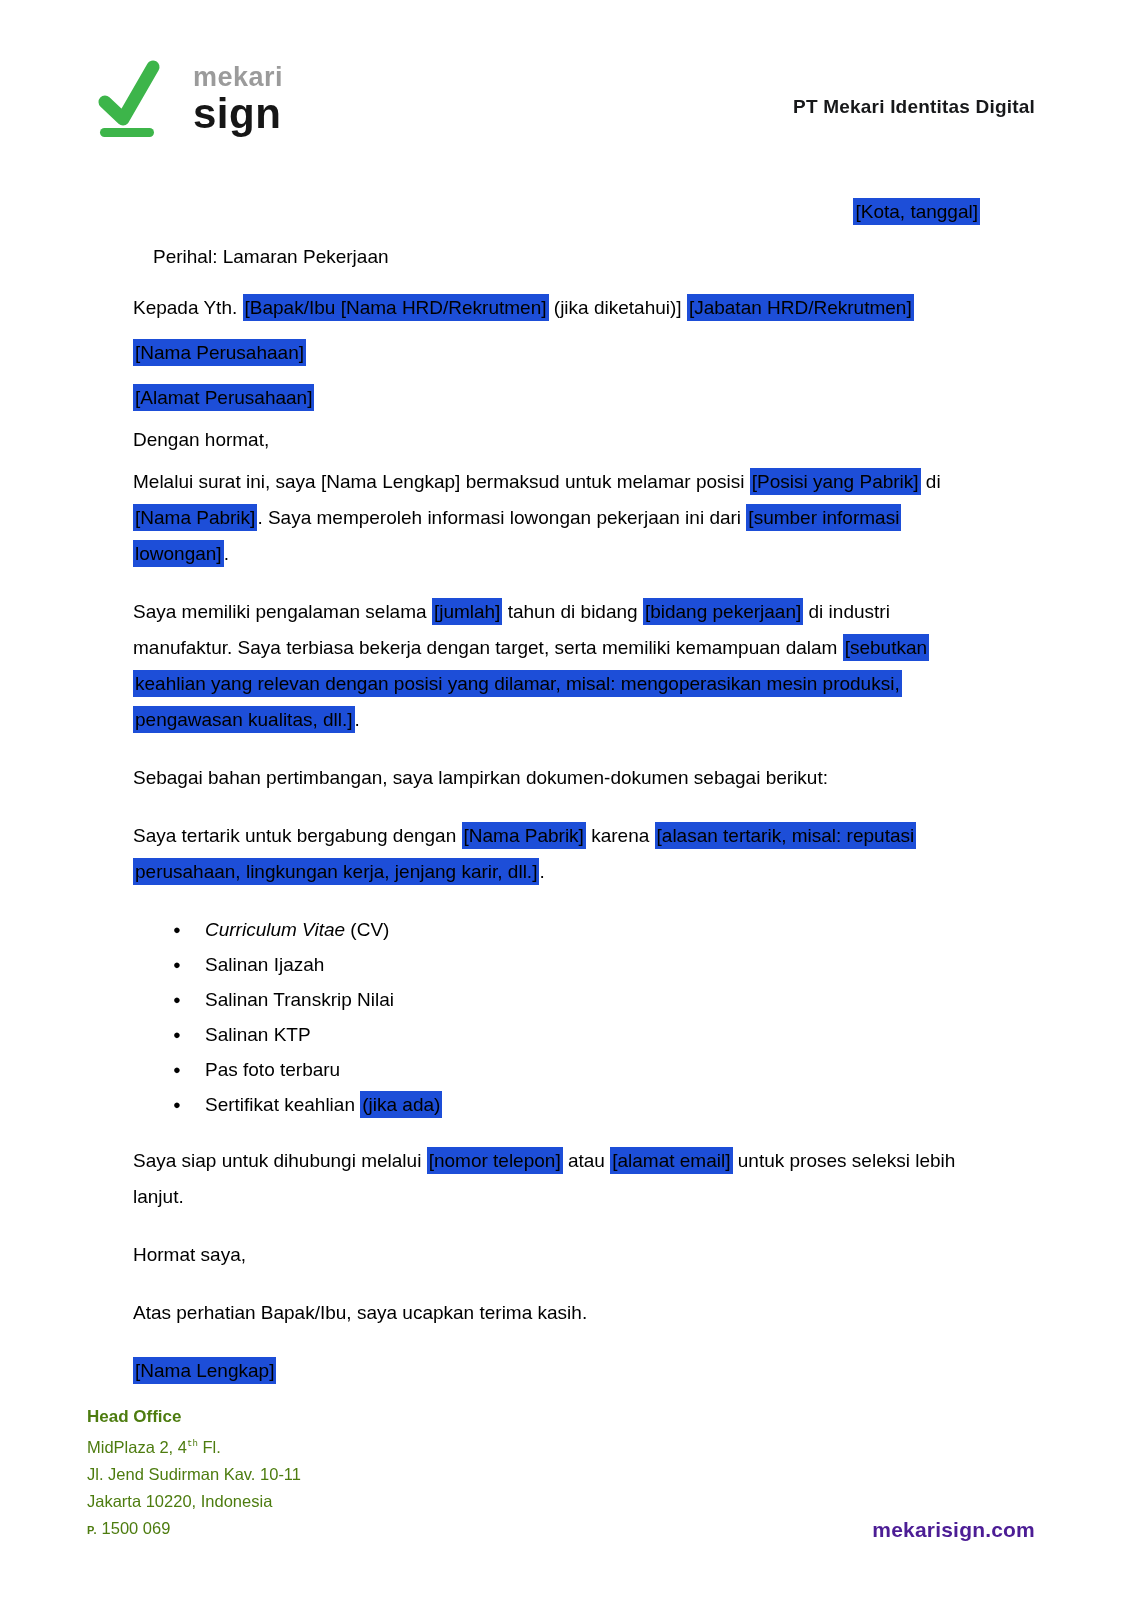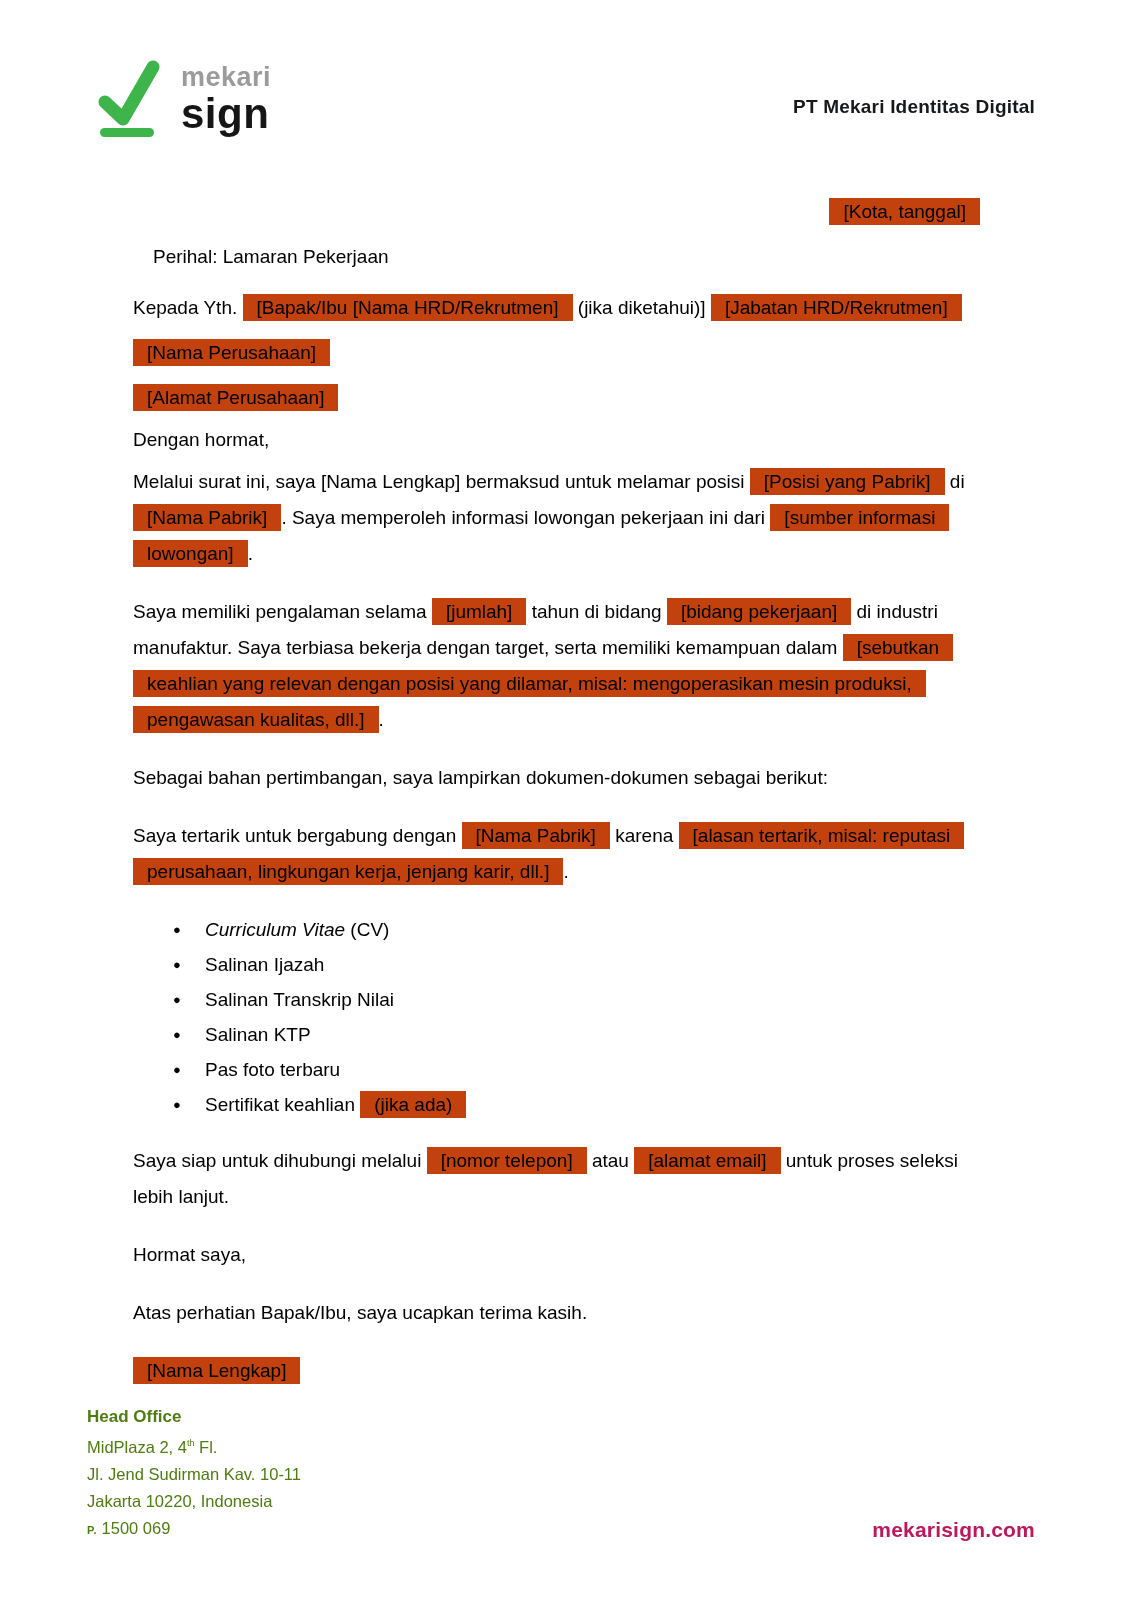--- a/index.html
+++ b/index.html
@@ -10,46 +10,46 @@
     font-family:"Liberation Sans", sans-serif;
     color:#000000;
     overflow:hidden;
   }
 
   
   .header {
     display:flex; justify-content:space-between; align-items:flex-start;
     padding:56px 97px 0 95px;
   }
-  .logo { display:flex; align-items:flex-start; gap:18px; }
+  .logo { display:flex; align-items:flex-start; gap:30px; }
   .logo svg { display:block; }
   .logo-text { display:flex; flex-direction:column; line-height:1; padding-top:8px; }
   .logo-top { font-size:27px; font-weight:600; color:#9b9b9b; letter-spacing:0.5px; }
   .logo-bottom { font-size:42px; font-weight:700; color:#161616; letter-spacing:0.5px; margin-top:2px; }
   .company-name { font-size:19px; font-weight:700; color:#17181a; margin-top:40px; letter-spacing:0.2px; }
 
   
   .content {
     margin:54px 152px 0 133px;
     font-size:19px; line-height:36px;
   }
   .content p { margin:0 0 9px 0; }
   .content p.gap  { margin-bottom:22px; }
   .content p.gap2 { margin-bottom:15px;margin-left:20px; }
   .content p.tight { margin-bottom:6px; }
   .right { text-align:right; }
 
   .hl {
-    background:#c2410c;
-    padding:3px 14px;
+    background:#1d4ed8;
+    padding:3px 2px;
     box-decoration-break:clone;
     -webkit-box-decoration-break:clone;
   }
   .it { font-style:italic; }
-  .sup { font-size:0.55em; vertical-align:super; }
+  .sup { font-size:0.55em; vertical-align:super;font-family:Liberation Mono, monospace; }
   .ps { font-size:11px; font-weight:700; letter-spacing:0.5px; }
 
   ul.attachments {
     list-style:none; margin:0 0 21px 0; padding:0;
   }
   ul.attachments li {
     position:relative; padding-left:72px; line-height:35px;
   }
   ul.attachments li::before {
     content:"\25CF";
@@ -58,21 +58,21 @@
   }
 
   
   .footer {
     position:absolute; left:87px; top:1403px;
     font-size:16.5px; line-height:27px; color:#4d7c0f;
   }
   .footer .office-title { font-weight:700; font-size:17px; }
   .website {
     position:absolute; right:97px; top:1518px;
-    font-size:21px; font-weight:700; color:#be185d; letter-spacing:0.2px;
+    font-size:21px; font-weight:700; color:#4c1d95; letter-spacing:0.2px;
   }
 </style>
 </head>
 <body>
 
 <div class="page">
 
   <div class="header">
     <div class="logo">
       <span>

